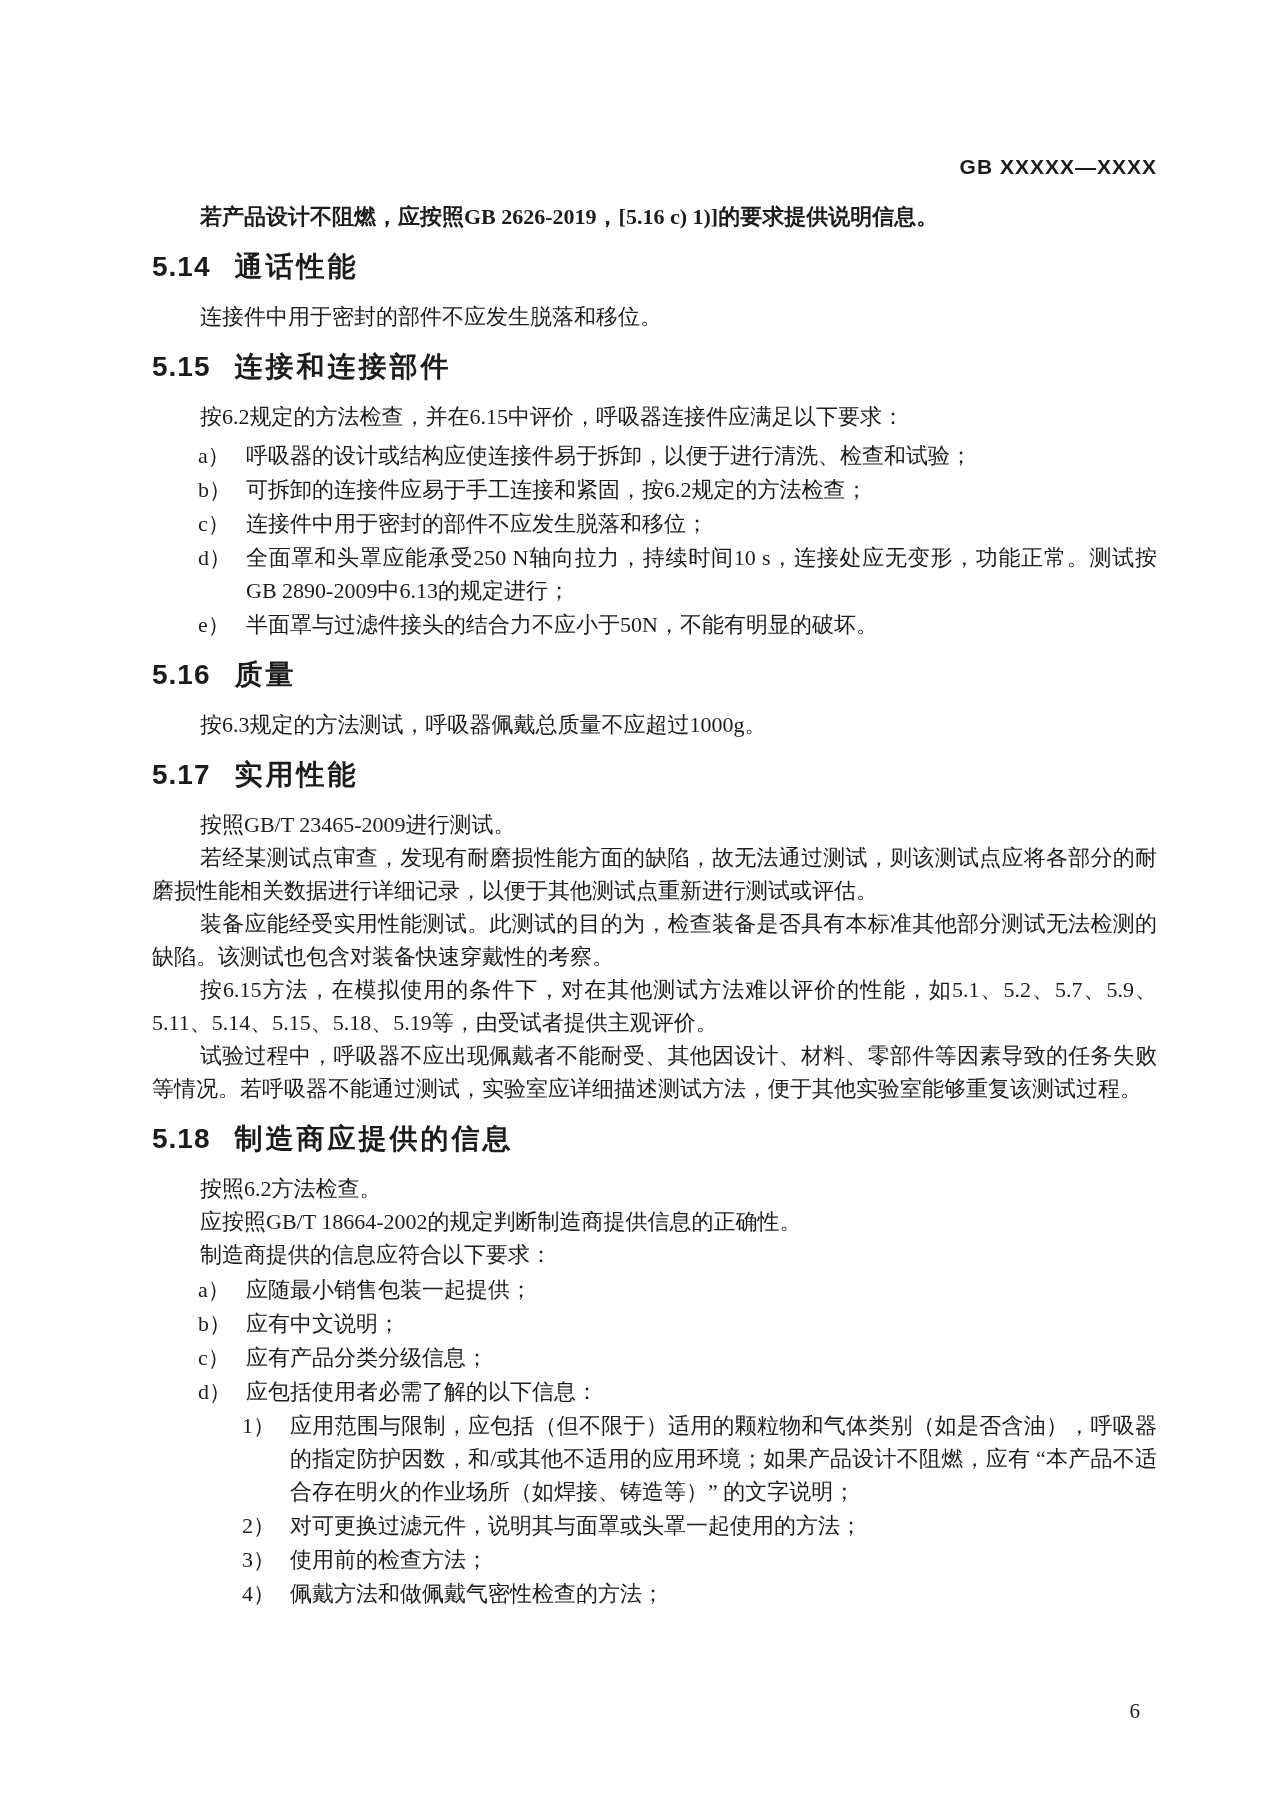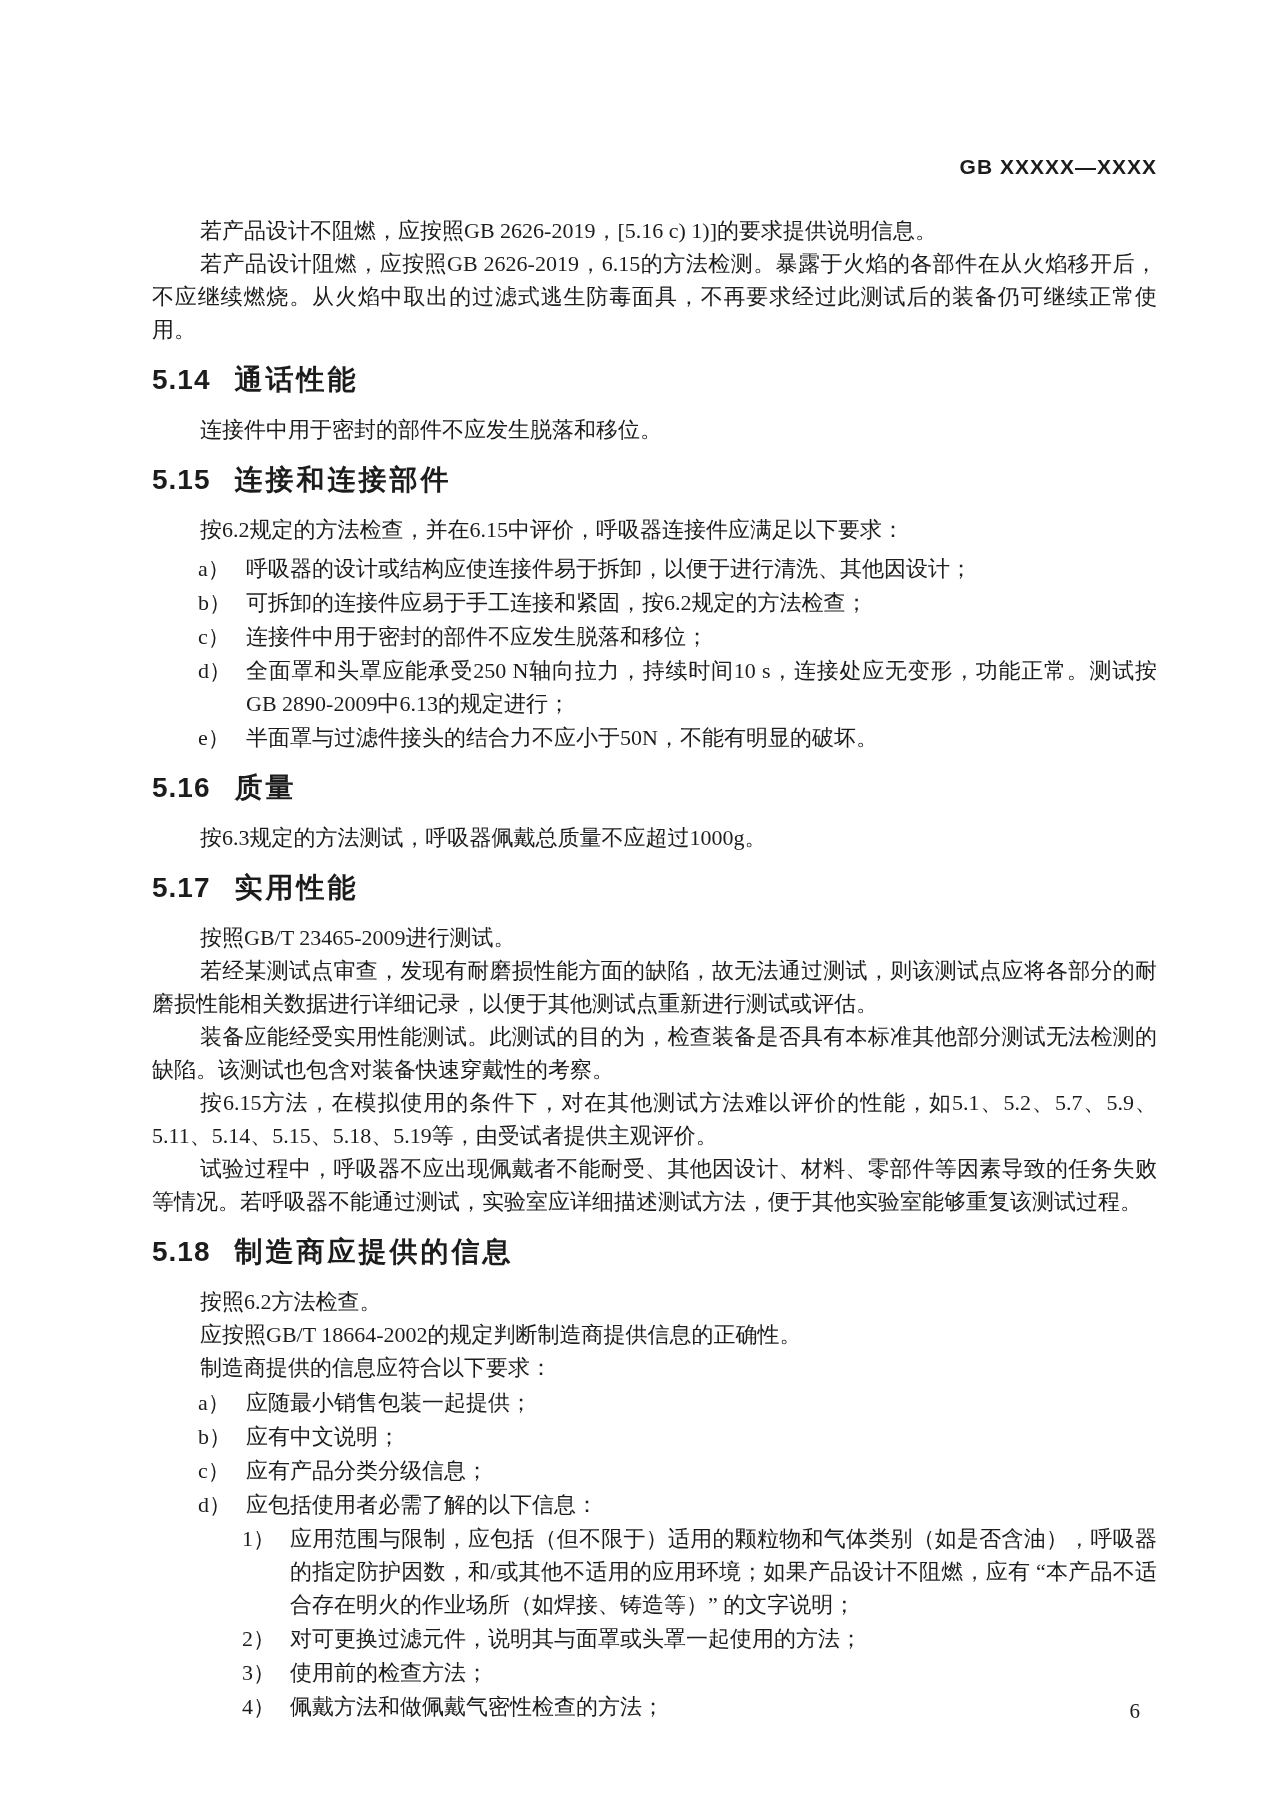--- a/index.html
+++ b/index.html
@@ -13,21 +13,21 @@
     color:#1c1c1c;
   }
   .content{position:absolute;left:152px;top:150px;width:1005px;}
   .doc-code{
     text-align:right;
     font-family:"Liberation Sans","DejaVu Sans",sans-serif;
     font-weight:bold;font-size:21px;letter-spacing:1px;
     line-height:33px;
   }
   p.body{margin:0;text-indent:48px;text-align:justify;}
-  p.first{margin-top:31px;}
+  p.first{margin-top:17px;font-weight:bold;}
   h2.sec{
     display:flex;align-items:baseline;
     font-family:"Liberation Sans","DejaVu Sans",sans-serif;
     font-size:28px;font-weight:bold;
     margin:17px 0;line-height:33px;
   }
   h2.sec .sec-num{margin-right:24px;letter-spacing:1px;}
   h2.sec .sec-title{letter-spacing:3px;}
   .list{margin:6px 0 0 0;}
   .list-tight{margin:2px 0 0 0;}
@@ -42,37 +42,36 @@
 </style>
 </head>
 <body>
 
 <div class="page">
   <div class="content">
 
     <div class="doc-code">GB XXXXX—XXXX</div>
 
     <p class="body first">若产品设计不阻燃，应按照GB 2626-2019，[5.16 c) 1)]的要求提供说明信息。</p>
-    <p class="body">若产品设计阻燃，应按照GB 2626-2019，6.15的方法检测。暴露于火焰的各部件在从火焰移开后，不应继续燃烧。从火焰中取出的过滤式逃生防毒面具，不再要求经过此测试后的装备仍可继续正常使用。</p>
 
     <h2 class="sec">
       <span class="sec-num">5.14</span>
       <span class="sec-title">通话性能</span>
     </h2>
     <p class="body">连接件中用于密封的部件不应发生脱落和移位。</p>
 
     <h2 class="sec">
       <span class="sec-num">5.15</span>
       <span class="sec-title">连接和连接部件</span>
     </h2>
     <p class="body">按6.2规定的方法检查，并在6.15中评价，呼吸器连接件应满足以下要求：</p>
     <div class="list">
       <div class="li">
         <span class="m">a）</span>
-        <span>呼吸器的设计或结构应使连接件易于拆卸，以便于进行清洗、其他因设计；</span>
+        <span>呼吸器的设计或结构应使连接件易于拆卸，以便于进行清洗、检查和试验；</span>
       </div>
       <div class="li">
         <span class="m">b）</span>
         <span>可拆卸的连接件应易于手工连接和紧固，按6.2规定的方法检查；</span>
       </div>
       <div class="li">
         <span class="m">c）</span>
         <span>连接件中用于密封的部件不应发生脱落和移位；</span>
       </div>
       <div class="li">

